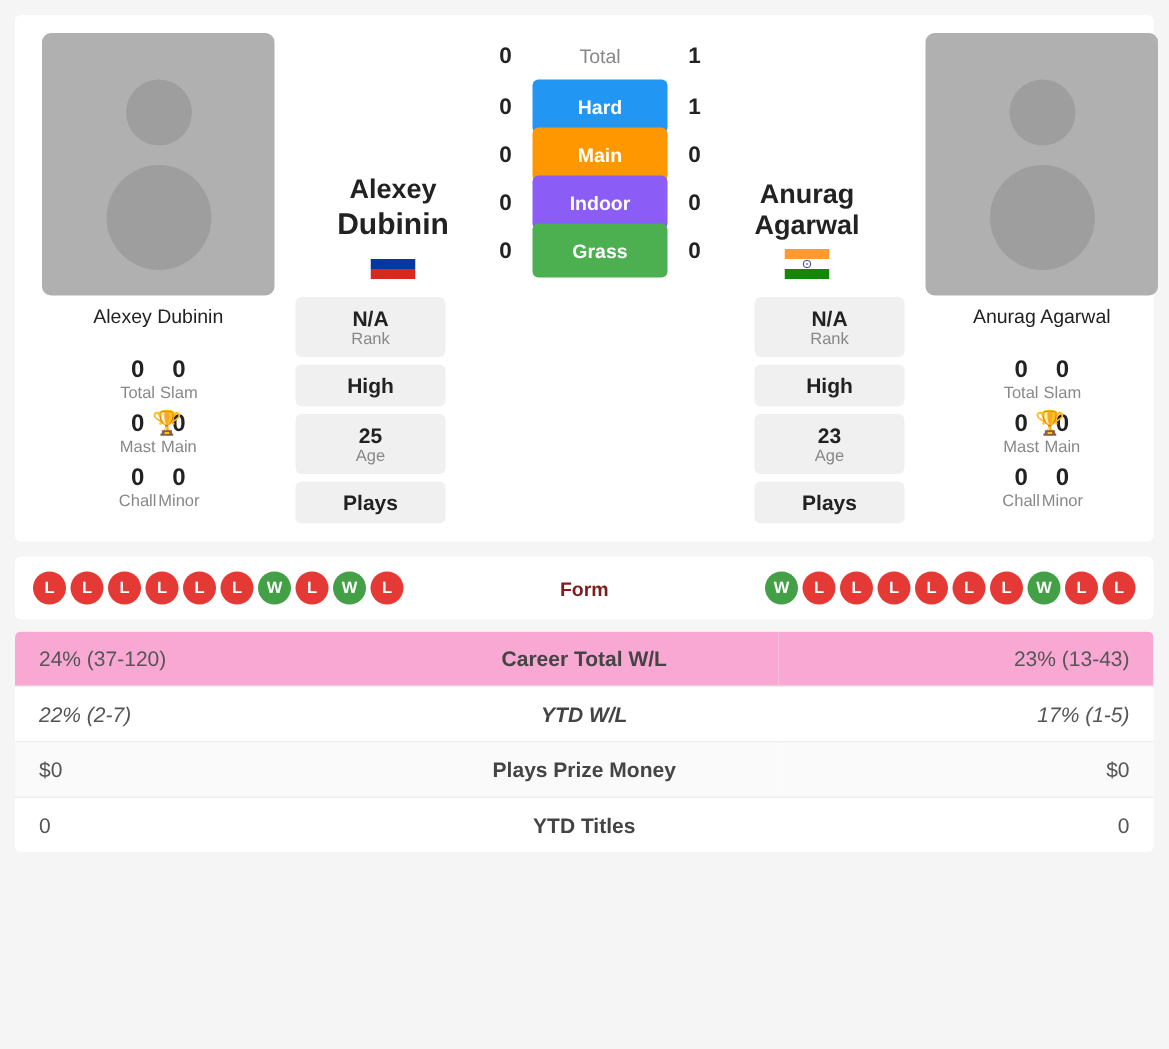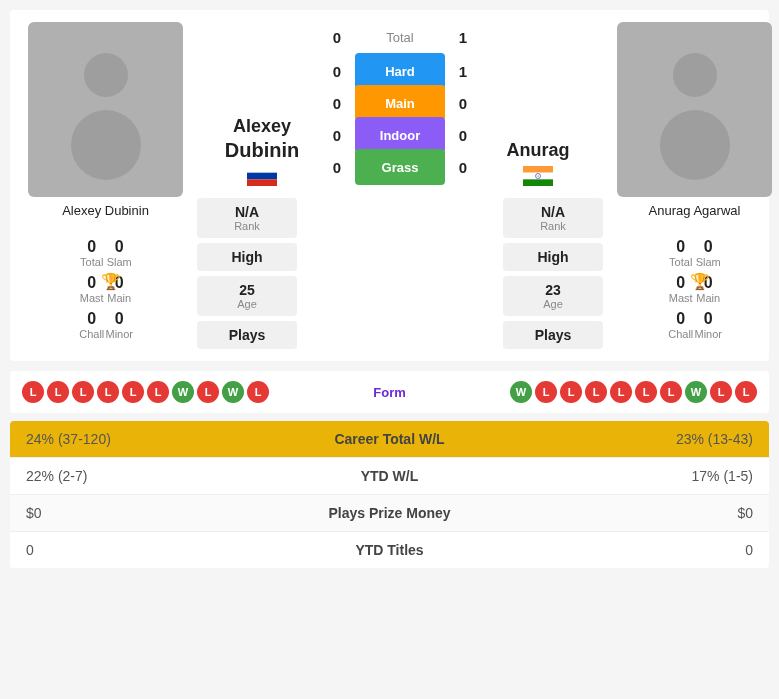--- a/index.html
+++ b/index.html
@@ -175,21 +175,21 @@
       font-size: 11px;
       font-weight: 700;
     }
 
     .form-badge.l { background: #e53935; }
     .form-badge.w { background: #43A047; }
 
     .form-label {
       font-size: 13px;
       font-weight: 700;
-      color: #6d28d9;
+      color: #7f1d1d;
       width: 100px;
       text-align: center;
     }
 
     
     .stats-table {
       width: 100%;
       border-collapse: collapse;
       background: #fff;
       border-radius: 4px;
@@ -367,20 +367,21 @@
             </div>
             <div class="surface-row">
               <span class="surface-score">0</span>
               <div class="surface-badge grass">Grass</div>
               <span class="surface-score">0</span>
             </div>
           </div>
         </div>
         <div class="name-flag-right">
           <div style="font-size:18px;font-weight:700;line-height:1.2;">Anurag</div>
+          <div style="font-size:18px;font-weight:700;line-height:1.2;">Agarwal</div>
 
           <div style="margin-top:4px;display:flex;justify-content:center;">
             <svg width="30" height="20" viewBox="0 0 30 20">
               <rect width="30" height="6.67" y="0" fill="#FF9933"></rect>
               <rect width="30" height="6.67" y="6.67" fill="#fff"></rect>
               <rect width="30" height="6.67" y="13.33" fill="#138808"></rect>
               <circle cx="15" cy="10" r="2.5" fill="none" stroke="#000080" stroke-width="0.5"></circle>
               <circle cx="15" cy="10" r="0.5" fill="#000080"></circle>
             </svg>
           </div>
@@ -488,26 +489,26 @@
         <div class="form-badge l">L</div>
         <div class="form-badge l">L</div>
         <div class="form-badge w">W</div>
         <div class="form-badge l">L</div>
         <div class="form-badge l">L</div>
       </div>
   </div>
 
   <table class="stats-table">
     <tbody id="stats-tbody">
-    <tr style="background: #eab308;">
+    <tr style="background: #f9a8d4;">
       <td class="left-val">24% (37-120)</td>
       <td class="center-label">Career Total W/L</td>
       <td class="right-val">23% (13-43)</td>
     </tr>
-        <tr style="background: rgb(255, 255, 255);">
+        <tr style="background: rgb(255, 255, 255); font-style: italic;">
       <td class="left-val">22% (2-7)</td>
       <td class="center-label">YTD W/L</td>
       <td class="right-val">17% (1-5)</td>
     </tr>
         <tr style="background: rgb(250, 250, 250);">
       <td class="left-val">$0</td>
       <td class="center-label">Plays Prize Money</td>
       <td class="right-val">$0</td>
     </tr>
         <tr style="background: rgb(255, 255, 255);">

